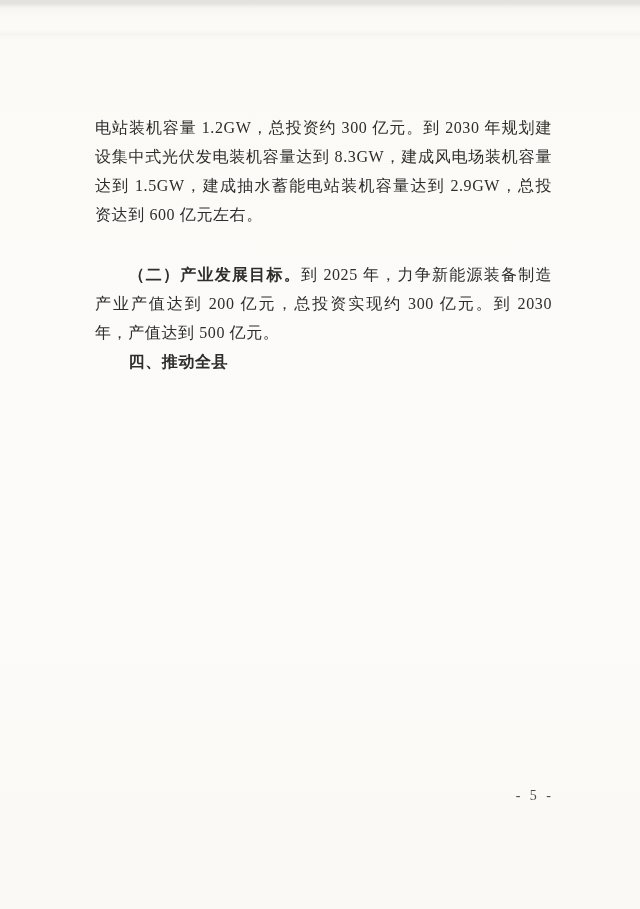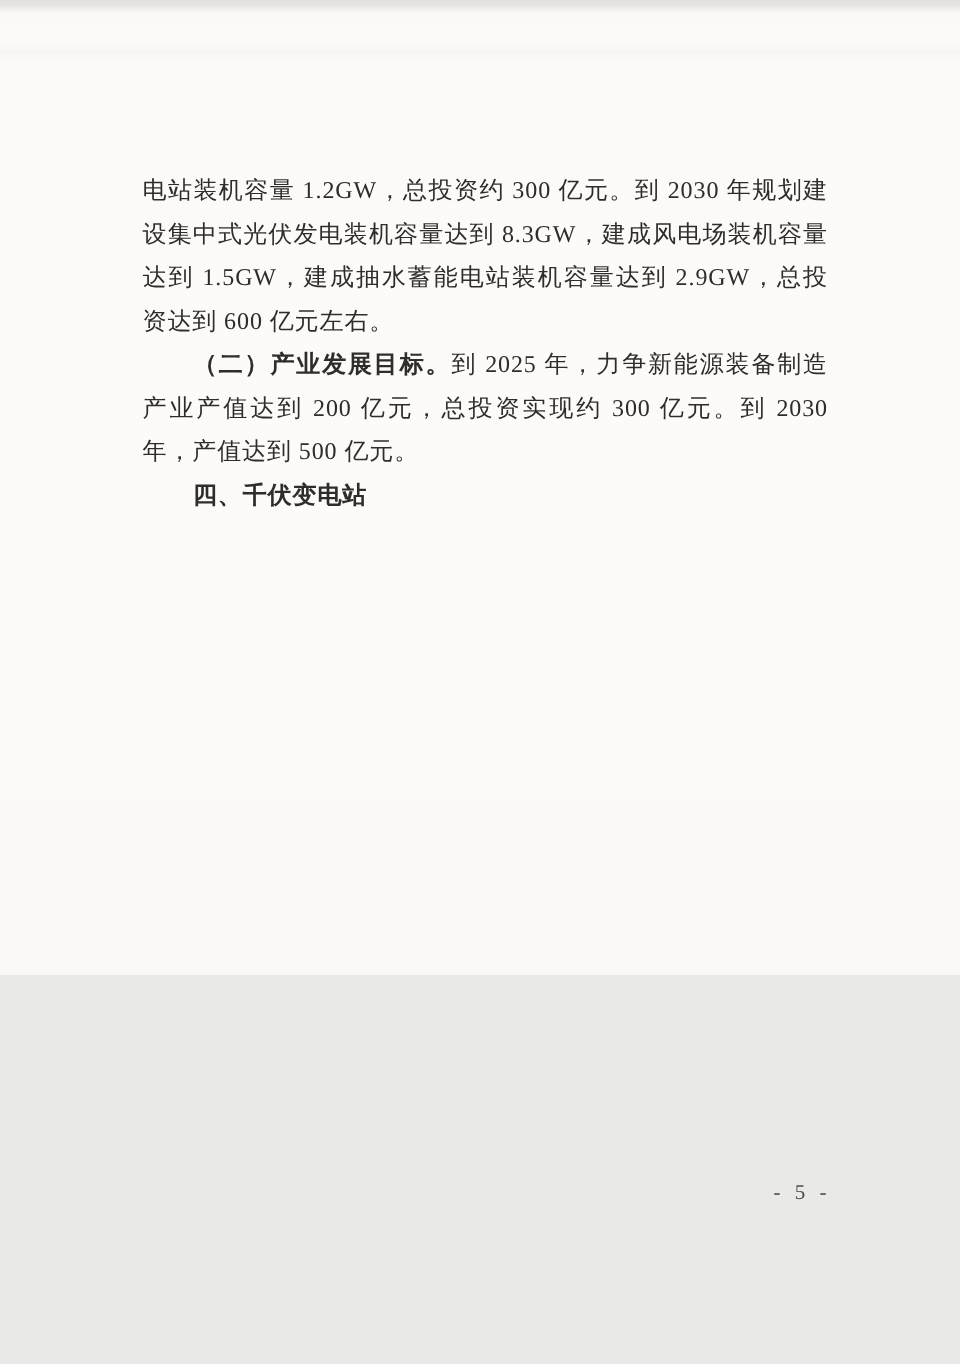--- a/index.html
+++ b/index.html
@@ -9,21 +9,21 @@
   body {
     width: 640px;
     height: 909px;
     background: #e9e9e7;
     font-family: "Liberation Serif", "DejaVu Serif", serif;
     overflow: hidden;
   }
   .page {
     position: relative;
     width: 640px;
-    height: 650px;
+    height: 909px;
     background: linear-gradient(180deg, #f3f2ef 0%, #fbfaf7 2%, #fcfbf9 55%, #faf9f6 100%);
     box-sizing: border-box;
     padding: 113px 88px 16px 95px;
     color: #2e2d2b;
   }
   
   .page::before {
     content: "";
     position: absolute;
     left: 0; right: 0; top: 0;
@@ -38,20 +38,21 @@
     line-height: 29px;
     letter-spacing: 0.6px;
     text-align: justify;
     text-justify: inter-ideograph;
   }
   .para {
     margin: 0;
   }
   .indent {
     text-indent: 2.1em;
+    margin-top: 31px;
   }
   .lead {
     font-weight: 700;
   }
   .heading {
     font-weight: 700;
     margin: 0;
   }
   .footer {
     position: absolute;
@@ -68,20 +69,20 @@
 
 <div class="page">
   <div class="body-text">
 
     <p class="para">电站装机容量 1.2GW，总投资约 300 亿元。到 2030 年规划建设集中式光伏发电装机容量达到 8.3GW，建成风电场装机容量达到 1.5GW，建成抽水蓄能电站装机容量达到 2.9GW，总投资达到 600 亿元左右。</p>
 
     <p class="para indent"><span class="lead">（二）产业发展目标。</span><span>到 2025 年，力争新能源装备制造产业产值达到 200 亿元，总投资实现约 300 亿元。到 2030 年，产值达到 500 亿元。</span></p>
 
 
 
-    <p class="heading indent">四、千伏变电站</p>
+    <p class="heading indent">四、推动全县</p>
 
 
 
   </div>
 
   <div class="footer">- 5 -</div>
 </div>
 
 </body></html>

